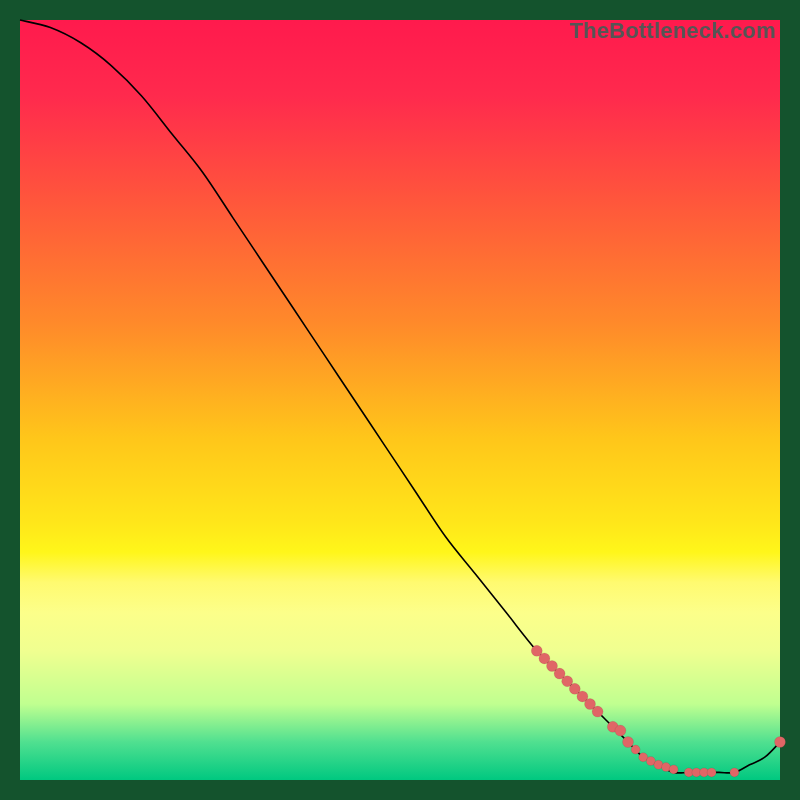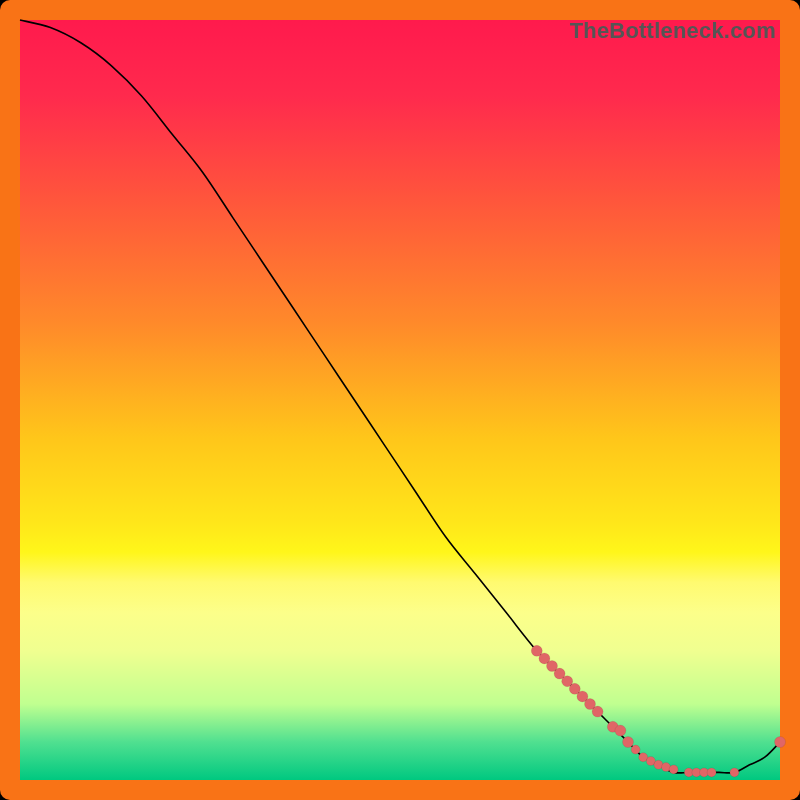--- a/index.html
+++ b/index.html
@@ -1,22 +1,21 @@
 <!DOCTYPE html>
 <html><head>
 <meta charset="utf-8">
 <style>
   * { margin: 0; padding: 0; box-sizing: border-box; }
   html, body { width: 800px; height: 800px; background: #000; overflow: hidden; }
   .frame {
     position: relative;
     width: 800px;
     height: 800px;
-    background: #f97316;
-    border-radius: 10px;
+    background: #14532d;
   }
   .plot {
     position: absolute;
     left: 20px;
     top: 20px;
     width: 760px;
     height: 760px;
     background: linear-gradient(to bottom,
       #ff1a4d 0%,
       #ff2a4d 10%,

